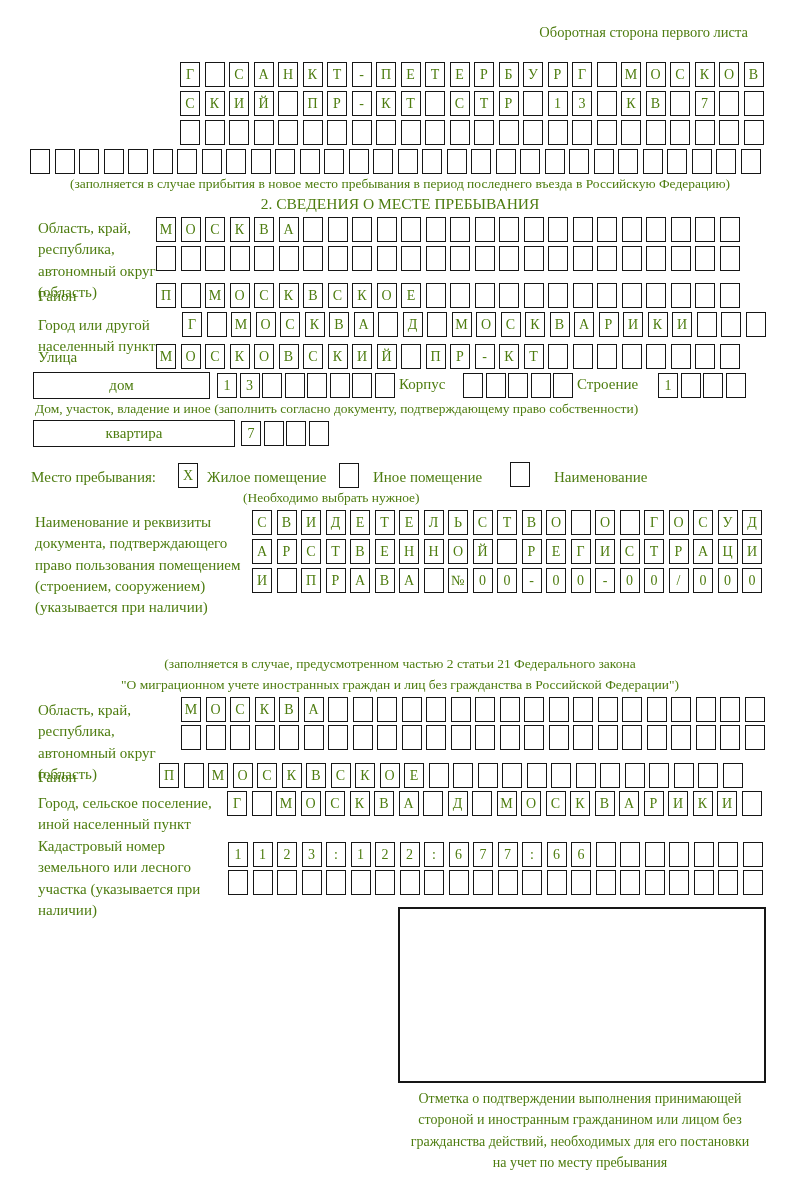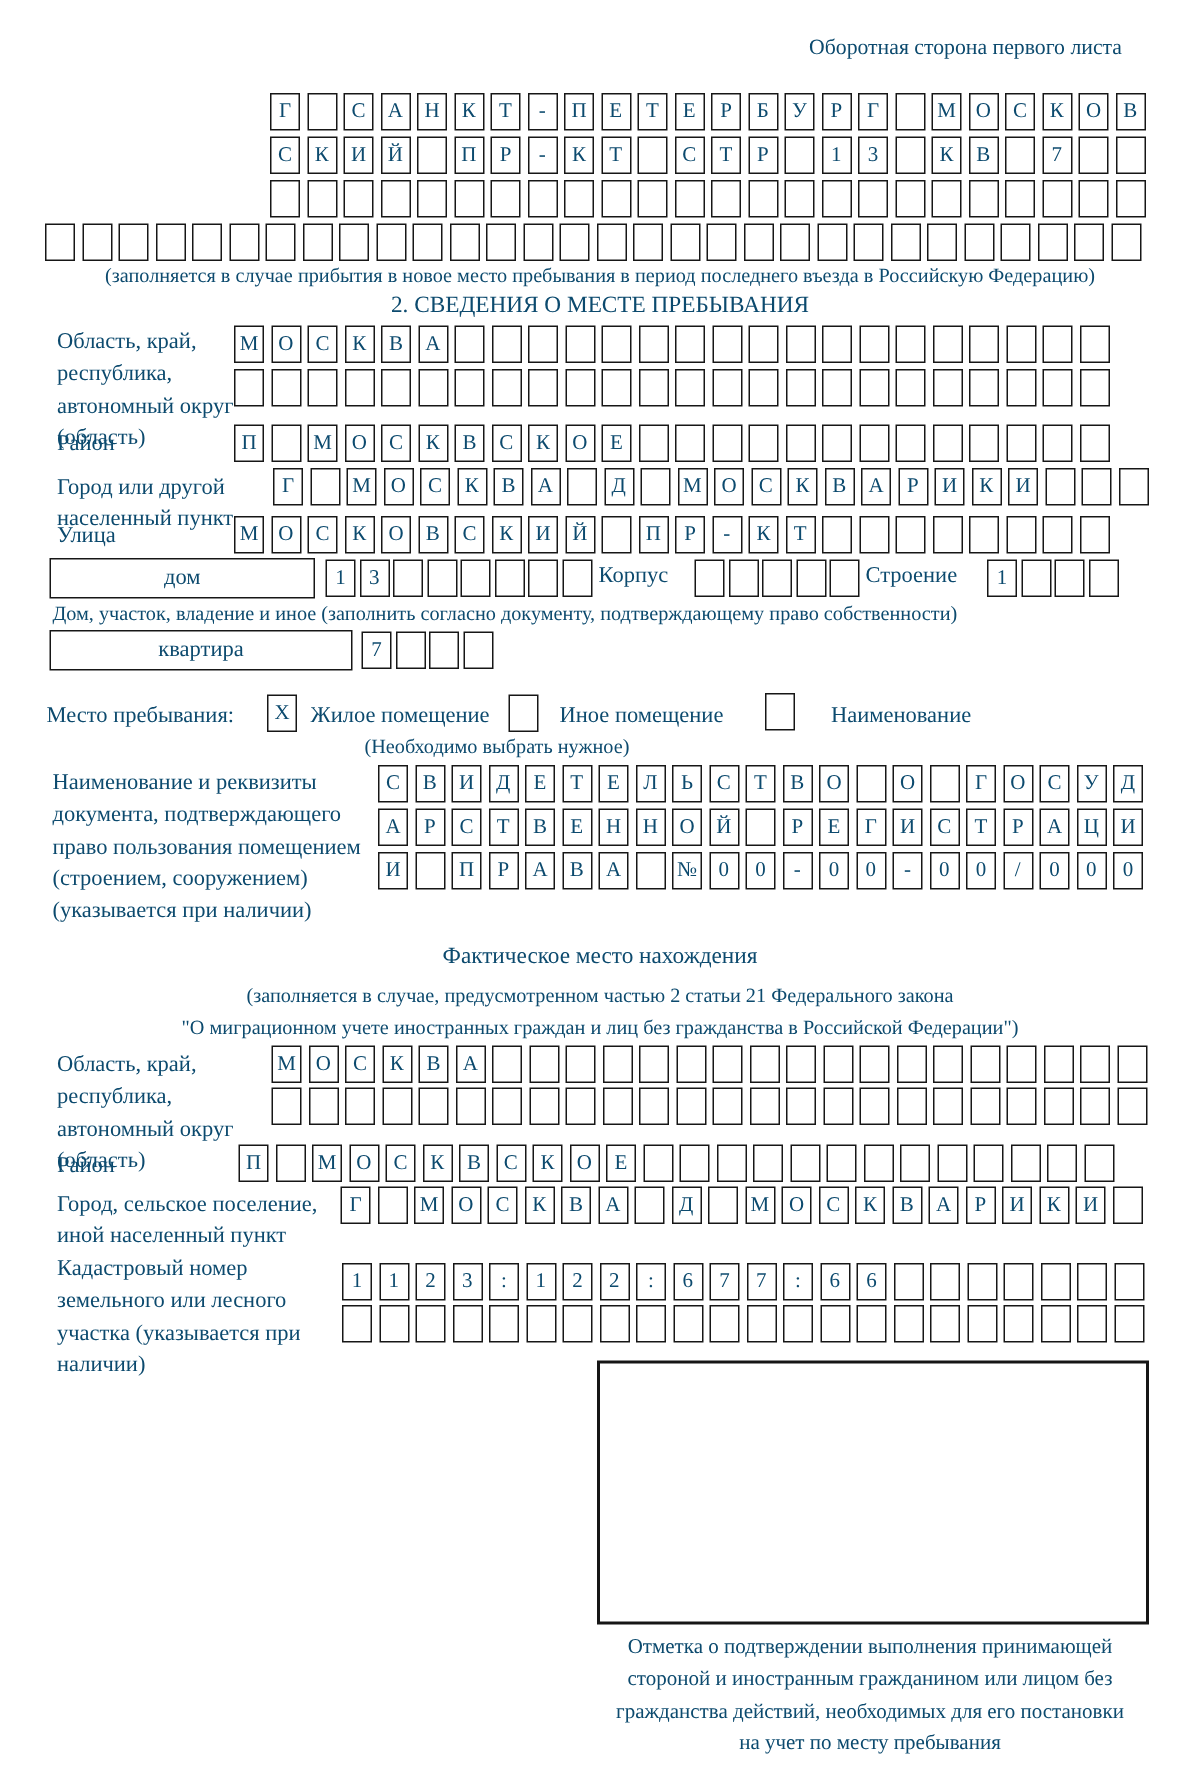--- a/index.html
+++ b/index.html
@@ -1,18 +1,18 @@
 <!DOCTYPE html>
 <html><head>
 <meta charset="utf-8">
 <style>
   html,body{margin:0;padding:0;background:#fff;}
   .page{
     position:relative;width:800px;height:1180px;background:#fff;
-    font-family:"Liberation Serif","DejaVu Serif",serif;color:#0c4a6e;overflow:hidden;
+    font-family:"Liberation Serif","DejaVu Serif",serif;color:#4d7c0f;overflow:hidden;
   }
   .abs{position:absolute;}
   .lbl{font-size:15px;line-height:1.42;}
   .cap{font-size:13.5px;}
   .center{left:0;width:800px;text-align:center;}
   .bold{font-weight:normal;}
   
   .cells{display:flex;}
   .cell{
     box-sizing:border-box;flex:none;width:20px;height:25px;margin-right:4.5px;
@@ -448,21 +448,20 @@
       <div class="cell">0</div>
       <div class="cell">-</div>
       <div class="cell">0</div>
       <div class="cell">0</div>
       <div class="cell">/</div>
       <div class="cell">0</div>
       <div class="cell">0</div>
       <div class="cell">0</div>
     </div>
 
-  <div class="abs bold center pos-fact-title">Фактическое место нахождения</div>
   <div class="abs cap center pos-fact-n1">(заполняется в случае, предусмотренном частью 2 статьи 21 Федерального закона</div>
   <div class="abs cap center pos-fact-n2">"О миграционном учете иностранных граждан и лиц без гражданства в Российской Федерации")</div>
 
   <div class="abs lbl pos-freg-label">Область, край, республика, автономный округ (область)</div>
   <div class="abs cells pos-freg-r1">
       <div class="cell">М</div>
       <div class="cell">О</div>
       <div class="cell">С</div>
       <div class="cell">К</div>
       <div class="cell">В</div>

